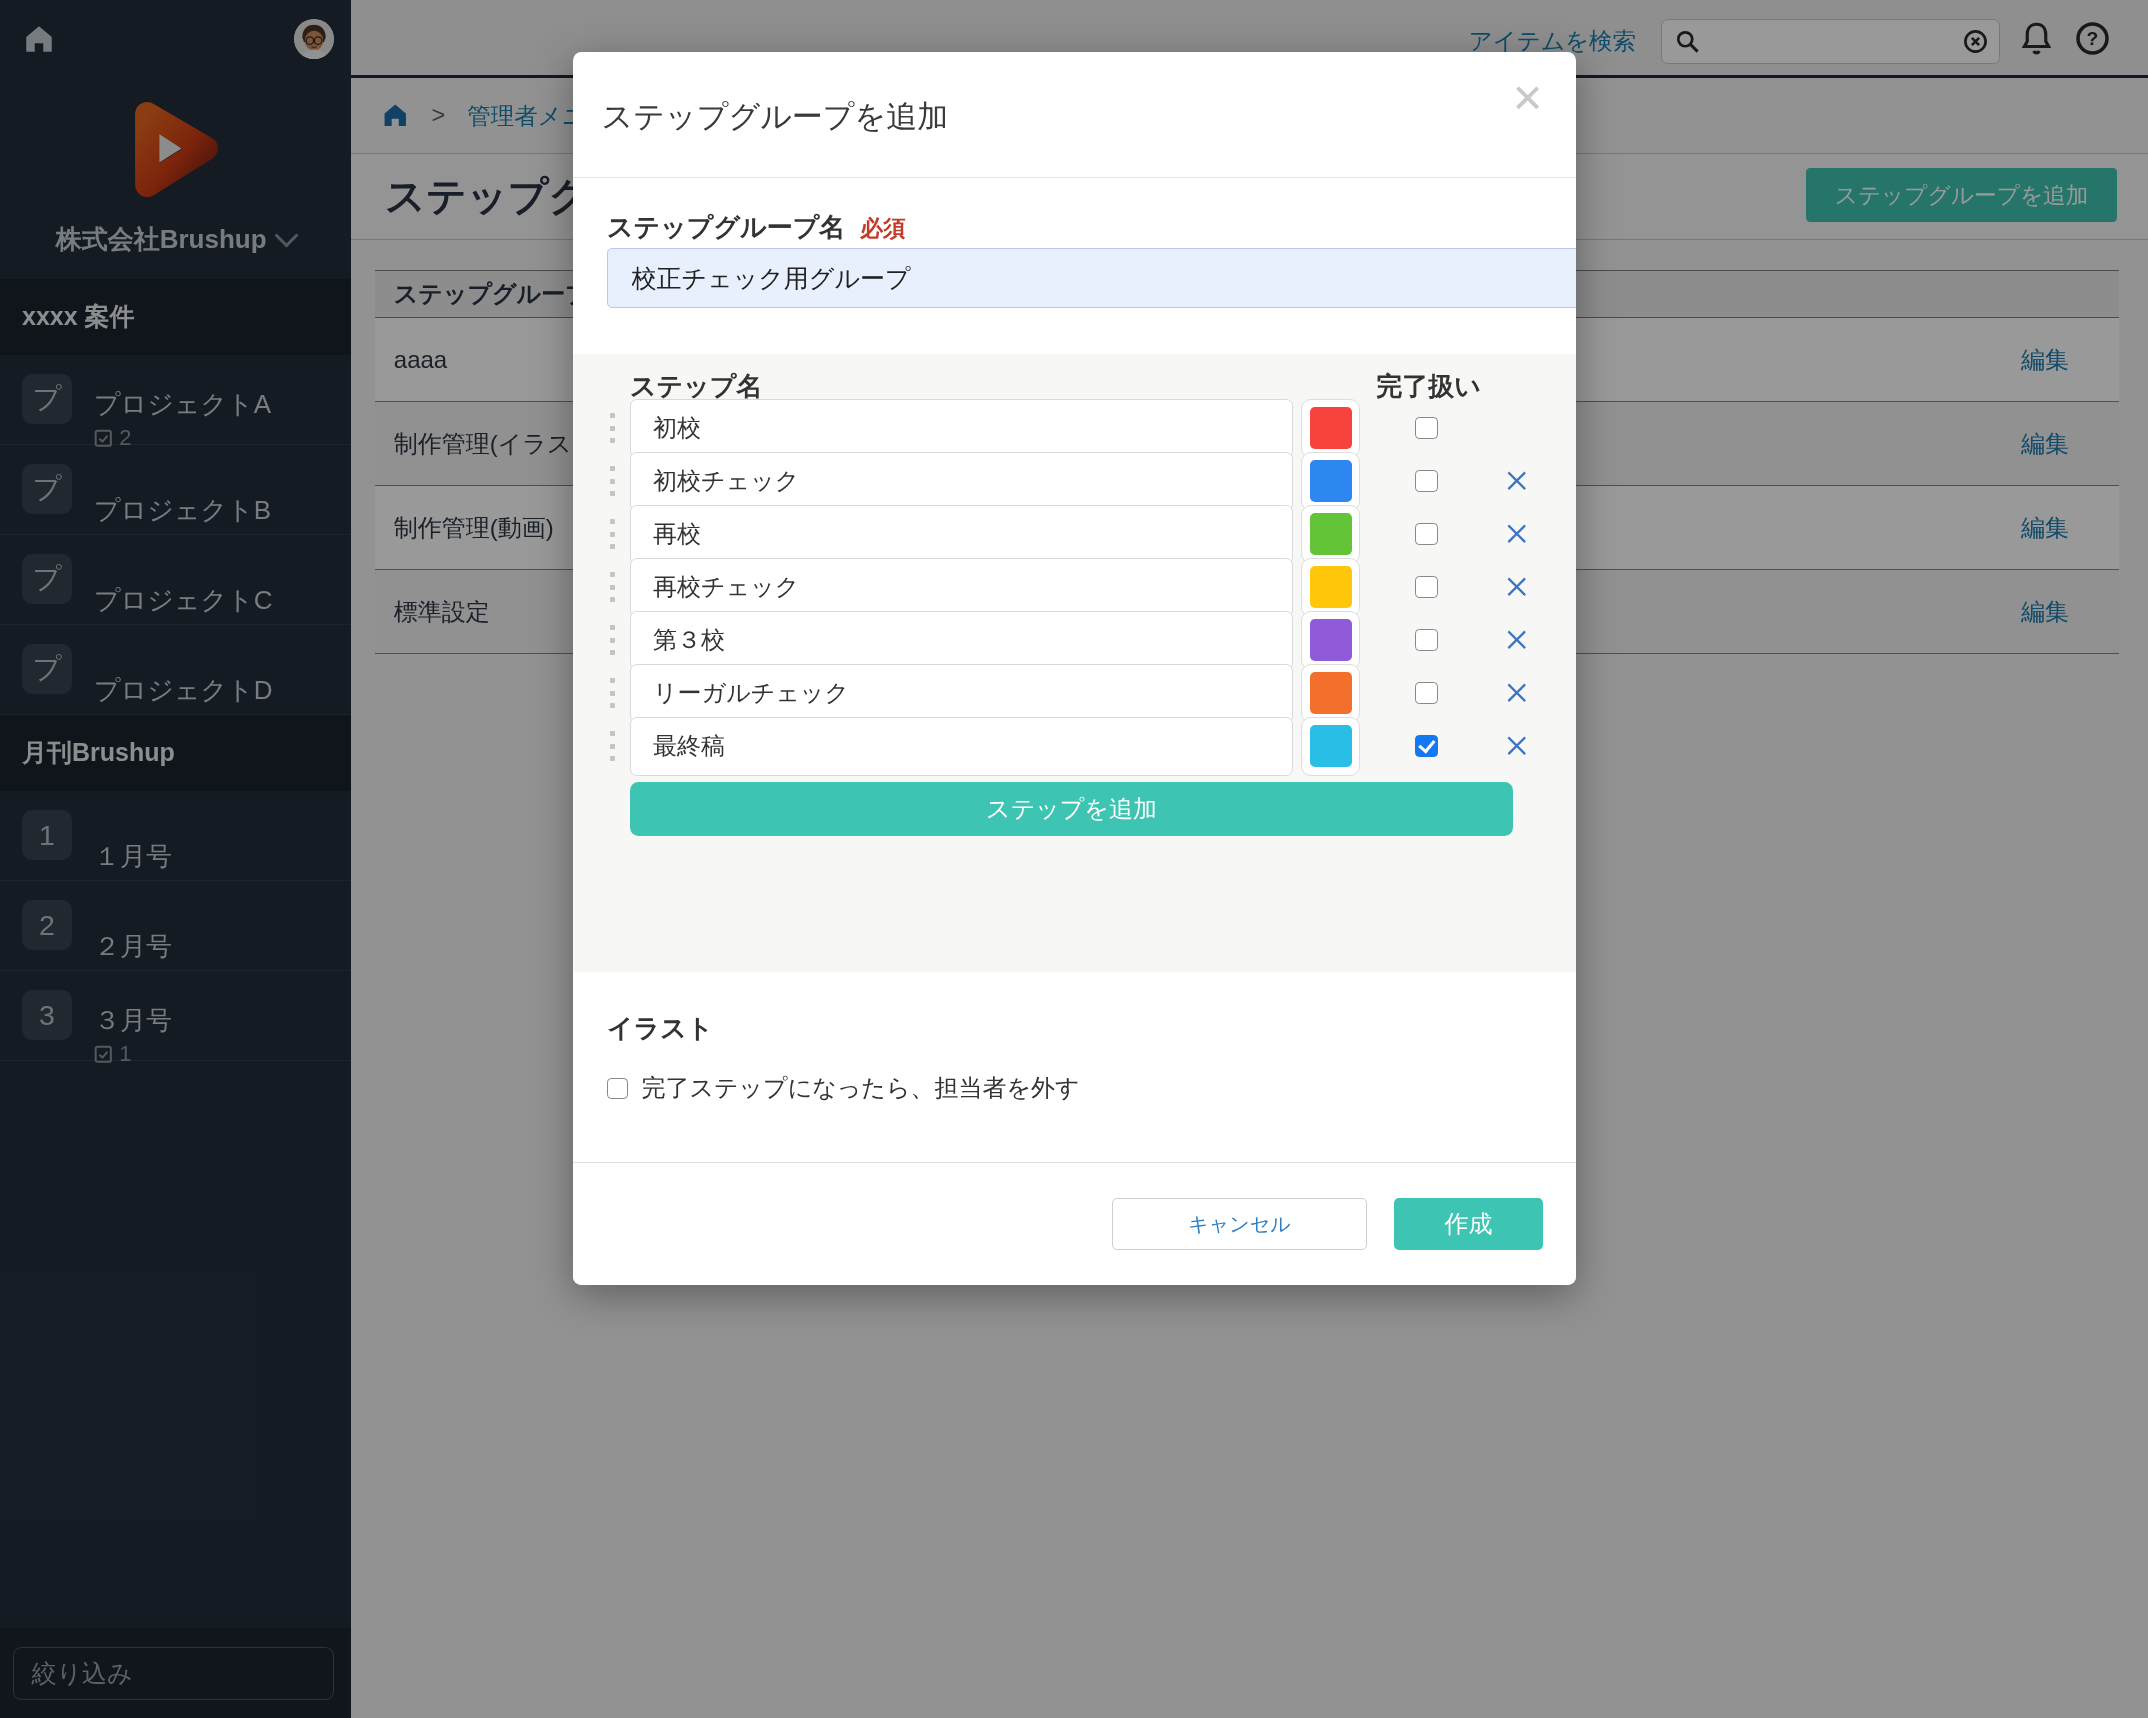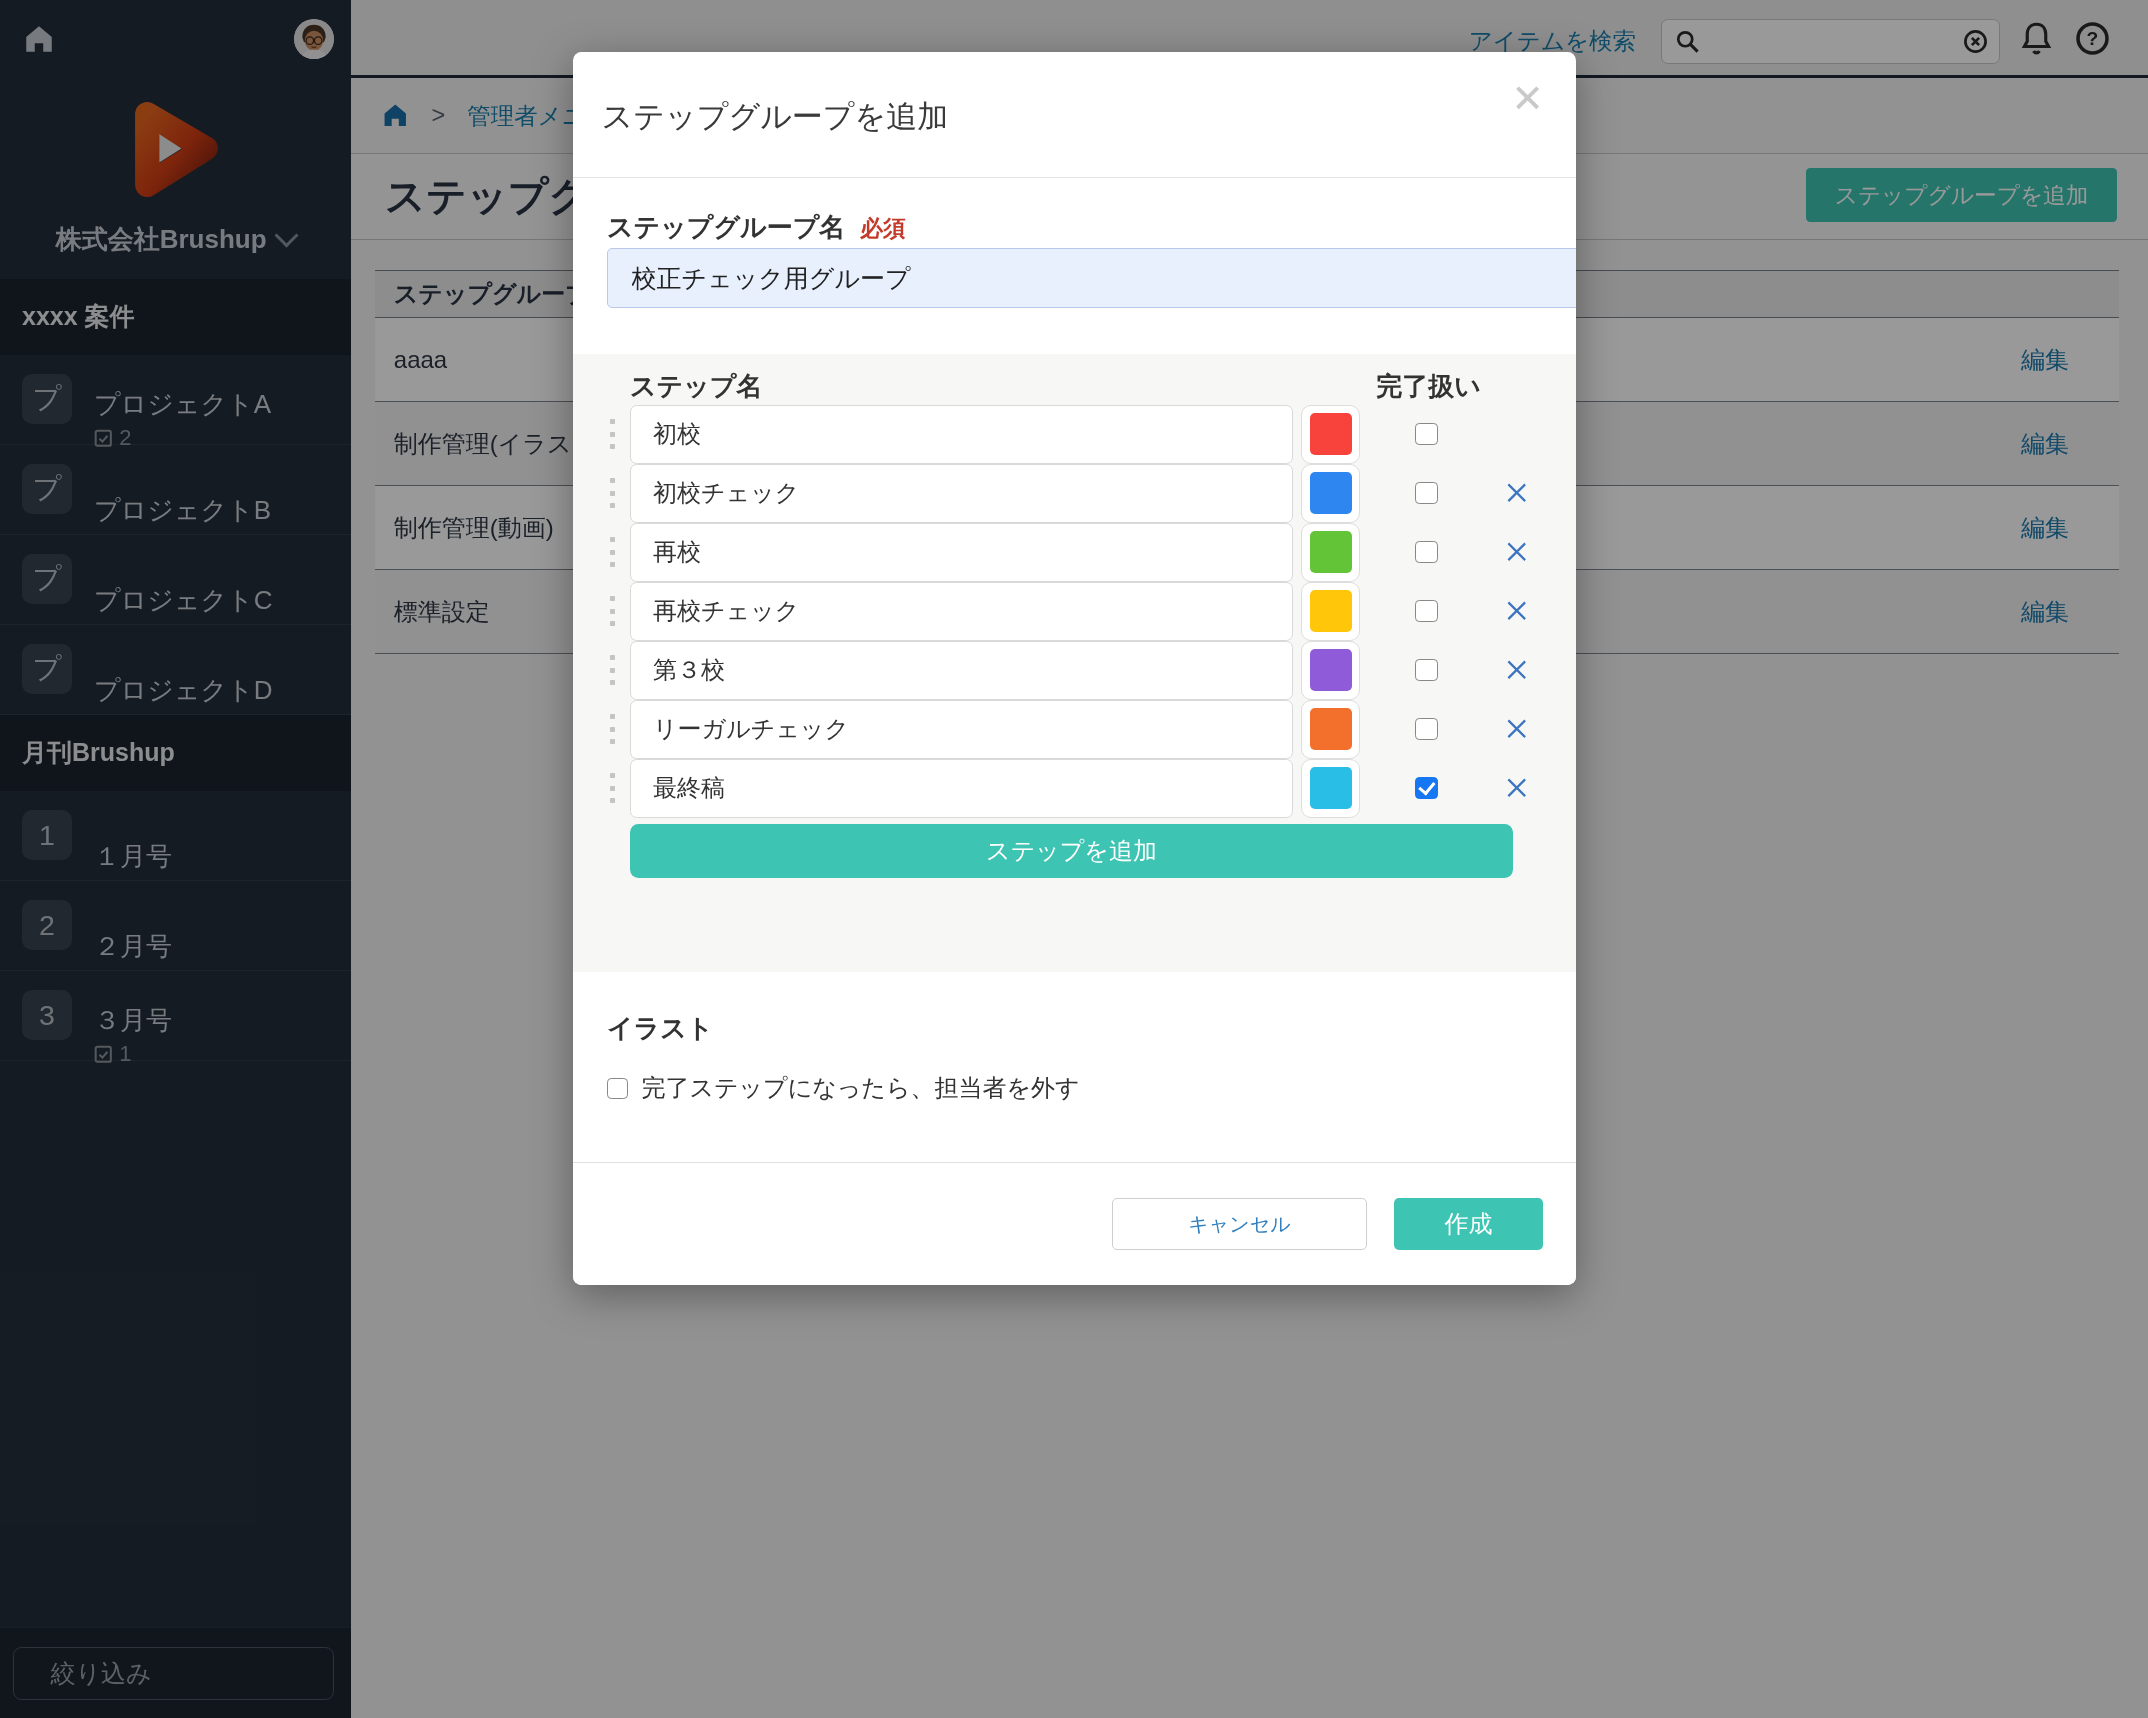--- a/index.html
+++ b/index.html
@@ -17,21 +17,21 @@
   .company-row { display:flex; justify-content:center; align-items:center; gap:11.7px; padding:11.7px 0 22px; cursor:pointer; }
   .company-name { font-size:26px; font-weight:bold; color:#C9CFD6; }
   .chev { width:17px; height:17px; border-right:3.4px solid #8B939C; border-bottom:3.4px solid #8B939C; transform:rotate(45deg); margin-top:-6.7px; }
   .sb-section { height:76px; display:flex; align-items:center; padding-left:22px; background:#1B232E; font-size:25px; font-weight:bold; color:#E8EBEE; }
   .sb-item { height:90px; display:flex; align-items:center; padding-left:22px; gap:22px; border-bottom:0.8px solid rgba(255,255,255,0.07); cursor:pointer; }
   .sb-item:first-of-type { border-top:0.8px solid rgba(255,255,255,0.07); }
   .tile { width:50px; height:50px; border-radius:10px; background:#39434F; color:#B9C0C8; font-size:28.5px; display:flex; align-items:center; justify-content:center; flex:0 0 auto; }
   .sb-item-label { font-size:26px; color:#C9CED4; line-height:1.2;margin-top:42px; }
   .sb-badge { display:flex; align-items:center; gap:6.7px; color:#8E959D; font-size:22px; margin-top:5px; }
   .sb-bottom { position:absolute; left:0; bottom:0; width:351px; height:91px; background:#1D2631; border-top:0.8px solid rgba(255,255,255,0.06); }
-  .filter-box { position:absolute; left:13.4px; right:17px; top:19.3px; height:53px; border:1.7px solid #4A5563; border-radius:8.4px; display:flex; align-items:center; padding-left:36px; font-size:25px; color:#9AA2AB; cursor:text; }
+  .filter-box { position:absolute; left:13.4px; right:17px; top:19.3px; height:53px; border:1.7px solid #4A5563; border-radius:8.4px; display:flex; align-items:center; padding-left:17px; font-size:25px; color:#9AA2AB; cursor:text; }
   
   .main { position:absolute; left:351px; top:0; right:0; bottom:0; background:#F4F4F4; }
   .topbar { position:relative; height:78px; background:#EFEFEF; border-bottom:3.4px solid #212B3B; }
   .search-label { position:absolute; right:512px; top:25px; font-size:23.5px; color:#1B7FAE; cursor:pointer; }
   .search-box { position:absolute; right:148px; top:18.5px; width:339px; height:45px; background:#FFF; border:1.7px solid #C9C9C9; border-radius:6.7px; }
   .search-box .mag { position:absolute; left:11.7px; top:8.4px; }
   .search-box .clear { position:absolute; right:10px; top:8.4px; cursor:pointer; }
   .topbar .bell { position:absolute; right:94px; top:20px; cursor:pointer; }
   .topbar .help { position:absolute; right:37px; top:20px; cursor:pointer; }
   .crumb-row { position:relative; height:76px; border-bottom:0.8px solid #C6C6C6; display:flex; align-items:center; padding-left:30px; gap:22px; }
@@ -52,21 +52,21 @@
   .m-head { position:relative; height:126px; border-bottom:0.8px solid #E3E3E3; }
   .m-title { position:absolute; left:28.5px; top:44px; font-size:31px; color:#3A3A3A; }
   .m-close { position:absolute; right:32px; top:27px; font-size:39px; font-weight:bold; color:#C9C9C9; cursor:pointer; line-height:1; }
   .m-name-label { position:absolute; left:34px; top:158px; font-size:26px; font-weight:bold; color:#333; }
   .m-required { color:#C23B2B; font-size:22.7px; font-weight:bold; margin-left:15px; }
   .m-name-input { position:absolute; left:34px; top:196px; width:992px; height:60px; background:#E8F0FE; border:0.8px solid #B9C7EA; border-radius:5px; font-size:25px; color:#222; padding-left:23.5px; font-family:inherit; }
   .m-panel { position:absolute; left:0; top:302px; width:1003px; height:618px; background:#F7F7F6; }
   .p-headrow { position:relative; height:42px; padding-top:17px; }
   .p-step-h { position:absolute; left:57px; top:15px; font-size:26px; font-weight:bold; color:#333; }
   .p-done-h { position:absolute; left:801px; top:15px; width:109px; text-align:center; font-size:26px; font-weight:bold; color:#333; }
-  .step-row { display:flex; align-items:center; height:42px; margin-top:17px; }
+  .step-row { display:flex; align-items:center; height:42px; margin-top:11px; }
   .step-row:first-of-type { margin-top:21px; }
   .drag { margin-left:37px; width:10px; display:flex; flex-direction:column; gap:7.6px; cursor:grab; }
   .drag i { width:5px; height:5px; background:#C4C4C4; border-radius:0.8px; }
   .step-input { margin-left:10px; width:663px; height:59px; background:#FFF; border:0.8px solid #D9D9D9; border-radius:6.7px; font-size:24px; color:#333; padding-left:22px; font-family:inherit; }
   .swatch-wrap { margin-left:8.4px; width:59px; height:59px; background:#FFF; border:0.8px solid #DDD; border-radius:10px; display:flex; align-items:center; justify-content:center; cursor:pointer; }
   .swatch { width:42px; height:42px; border-radius:5px; }
   .chk { margin-left:55px; width:22.7px; height:22.7px; border:1.7px solid #888; border-radius:4.2px; background:#FFF; cursor:pointer; position:relative; flex:0 0 auto; }
   .chk.checked { background:#1677F2; border-color:#1677F2; }
   .chk.checked::after { content:""; position:absolute; left:5.9px; top:1.7px; width:6.7px; height:11.7px; border:solid #FFF; border-width:0 3.4px 3.4px 0; transform:rotate(40deg); }
   .del-x { margin-left:67px; width:23.5px; height:23.5px; cursor:pointer; flex:0 0 auto; }

